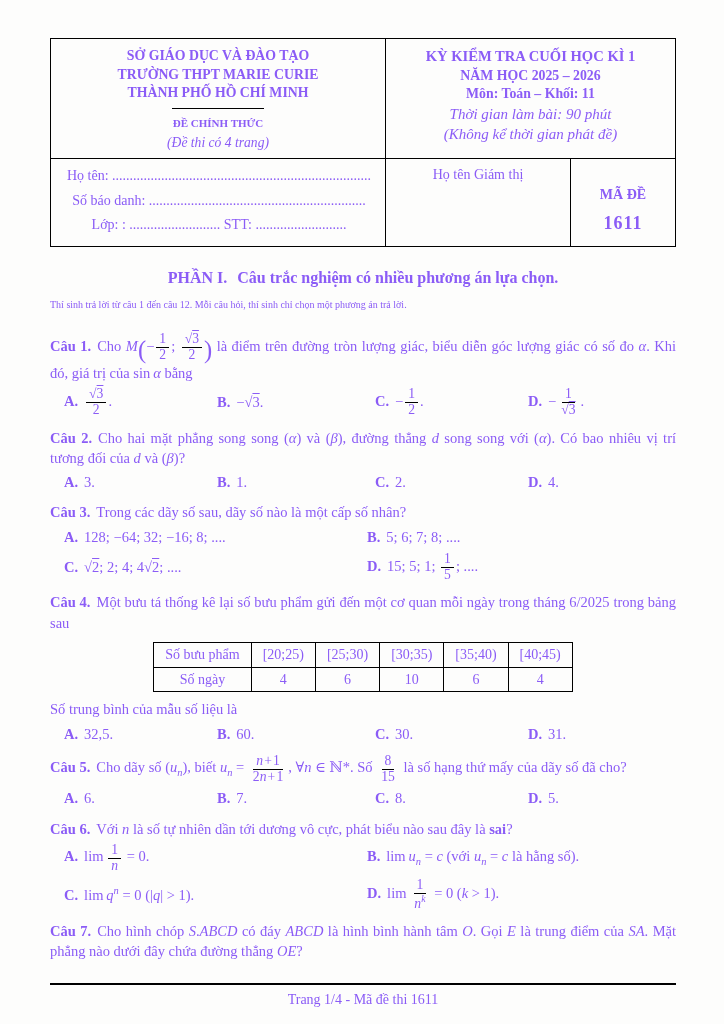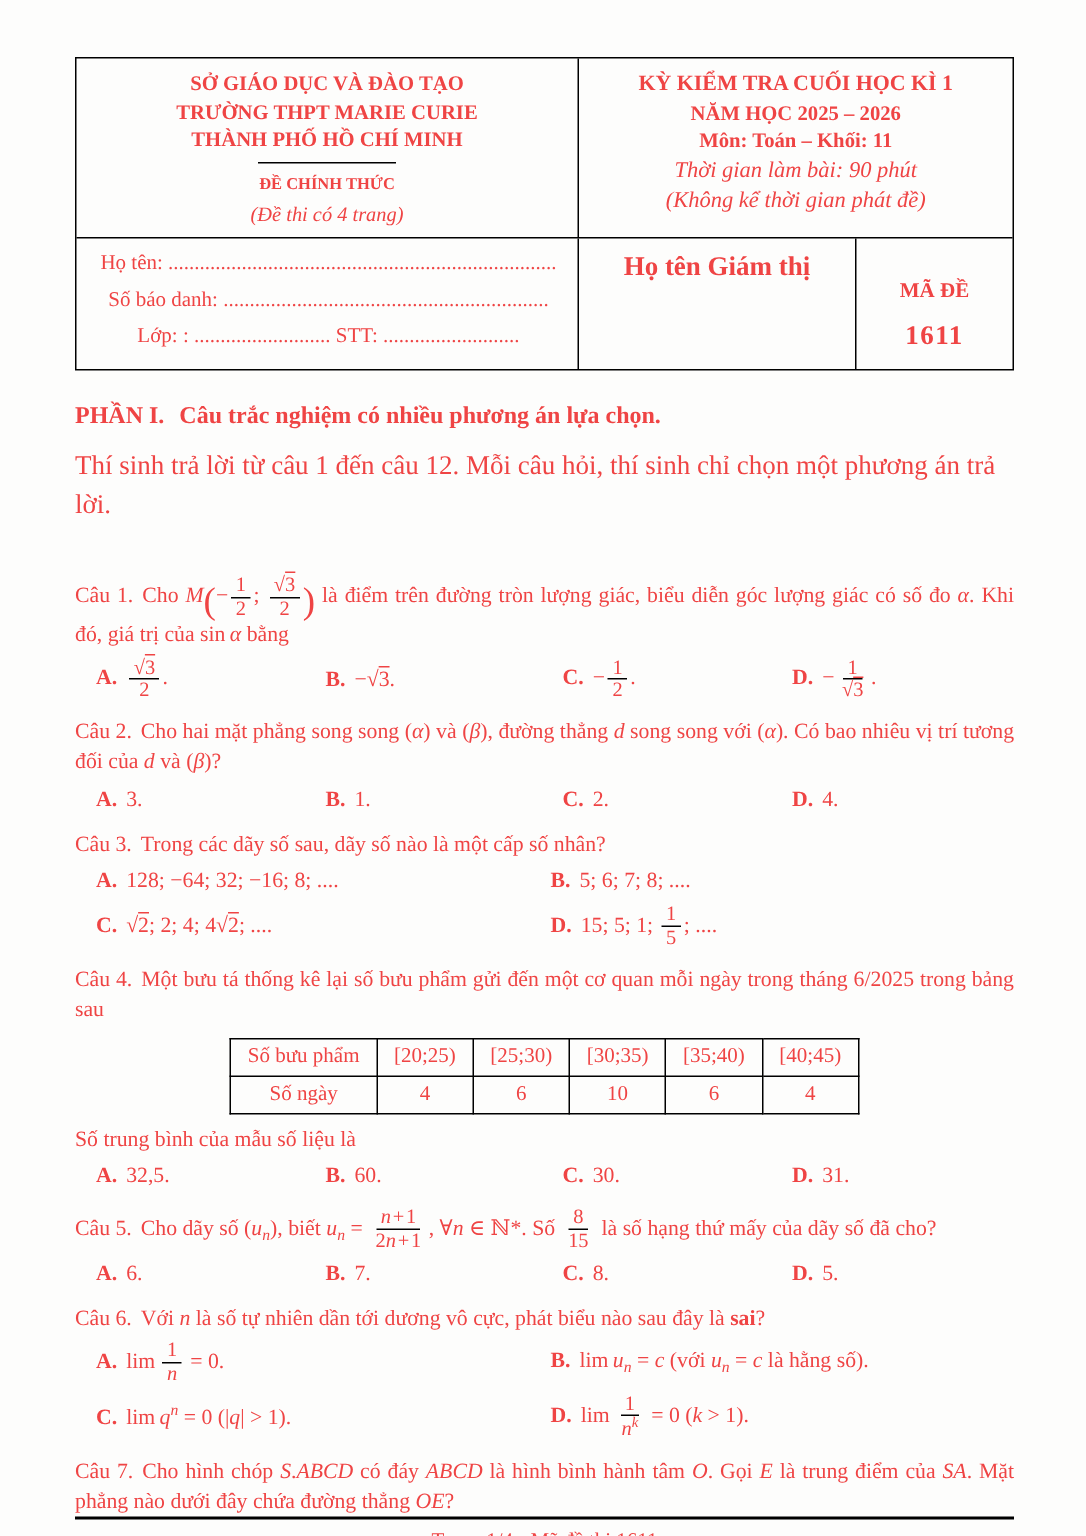--- a/index.html
+++ b/index.html
@@ -1,49 +1,49 @@
 <!DOCTYPE html>
 <html><head>
 <meta charset="utf-8">
 <style>
   * { margin:0; padding:0; box-sizing:border-box; }
   html,body { background:#d9d9d9; }
   body { font-family:"Liberation Serif","DejaVu Serif",serif; }
   .page {
-    width:724px; height:1024px; margin:0 auto; background:#fdfdfc; color:#ef4444;
+    width:724px; height:1024px; margin:0 auto; background:#fdfdfc; color:#8b5cf6;
     padding:38px 48px 14px 50px; display:flex; flex-direction:column;
     font-size:14.5px; line-height:1.4; overflow:hidden;
   }
 
   
   .hbox { border:1.6px solid #000; }
   .hrow { display:flex; }
   .hrow + .hrow { border-top:1.6px solid #000; }
   .hleft  { width:335px; border-right:1.6px solid #000; text-align:center; padding:8px 6px 6px; }
   .hright { flex:1; text-align:center; padding:8px 6px 6px; }
   .hleft .b, .hright .b { font-weight:bold; font-size:13.8px; line-height:1.35; }
   .hright .t1 { font-size:14.6px; }
   .sep-rule { width:92px; border-top:1.3px solid #000; margin:5px auto 7px; }
   .official { font-weight:bold; font-size:11px; margin-top:1px;text-align:center; }
   .pages-note { font-style:italic; font-size:13.6px; margin-top:2px; }
   .it { font-style:italic; font-size:15px; line-height:1.35; }
   .h2left { width:335px; border-right:1.6px solid #000; text-align:center; padding:7px 8px 6px 10px; }
   .h2left .line { white-space:nowrap; overflow:hidden; margin-bottom:5px; font-size:14px; }
-  .h2mid  { width:185px; border-right:1.6px solid #000; text-align:center; padding:6px 4px; font-weight:bold; font-size:18px; }
+  .h2mid  { width:185px; border-right:1.6px solid #000; text-align:center; padding:6px 4px; font-weight:normal; font-size:14px; }
   .h2right{ flex:1; text-align:center; padding:6px 2px;margin-top:20px; }
   .code-label { font-weight:bold; font-size:14px; }
   .code-value { font-weight:bold; font-size:18px; margin-top:6px; letter-spacing:1px; }
 
   
-  .part-title { margin:20px 0 9px; font-weight:bold; font-size:16px; }
+  .part-title { margin:20px 0 9px; font-weight:bold; font-size:16px;text-align:center; }
   .part-title .plbl { margin-right:10px; }
-  .intro { margin-bottom:24px; font-size:18px; }
+  .intro { margin-bottom:10px; font-size:10px; }
   .question { margin-top:10px; }
   .qtext { text-align:justify; }
-  .qlbl { font-weight:normal; margin-right:6px; }
+  .qlbl { font-weight:bold; margin-right:6px; }
   .opts { display:grid; padding-left:14px; margin-top:4px; column-gap:8px; row-gap:5px; align-items:center; }
   .cols4 { grid-template-columns:145px 150px 145px 1fr; }
   .cols2 { grid-template-columns:295px 1fr; }
   .opt b { margin-right:6px; }
 
   
   .fr { display:inline-flex; flex-direction:column; align-items:center; vertical-align:middle;
         line-height:1.08; font-size:0.94em; margin:0 2px; text-align:center; }
   .fr .nu { display:block; padding:0 3px; border-bottom:1.1px solid #000; }
   .fr .de { display:block; padding:0 3px; }

